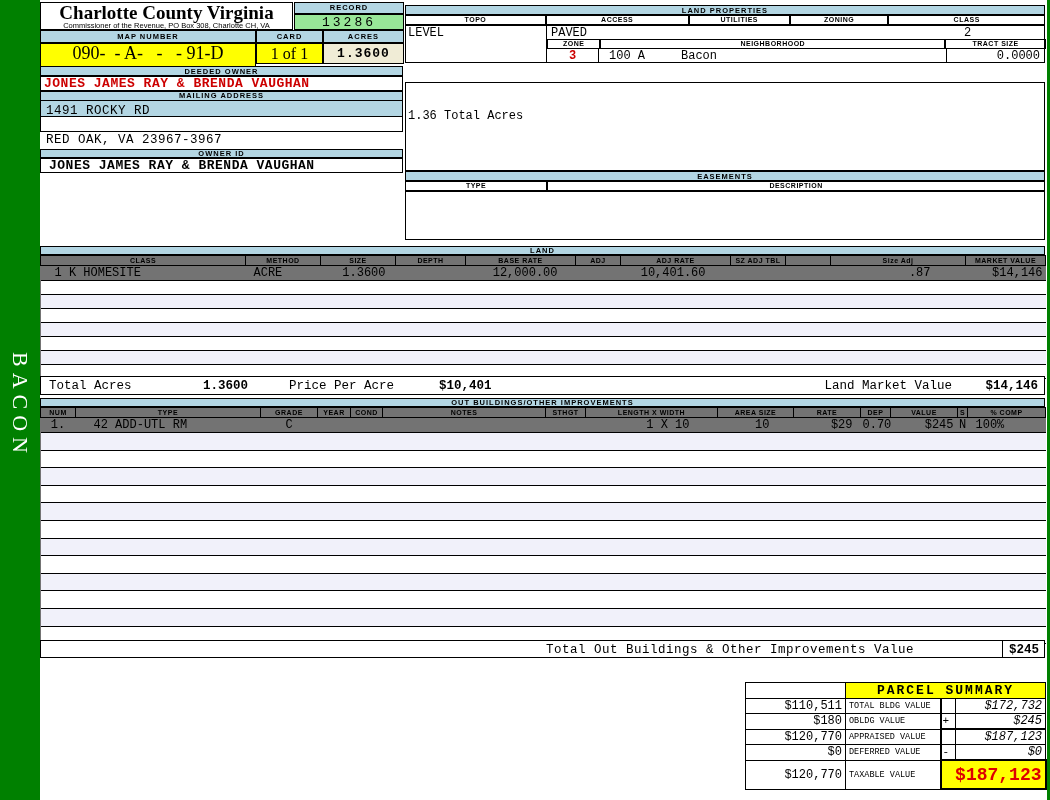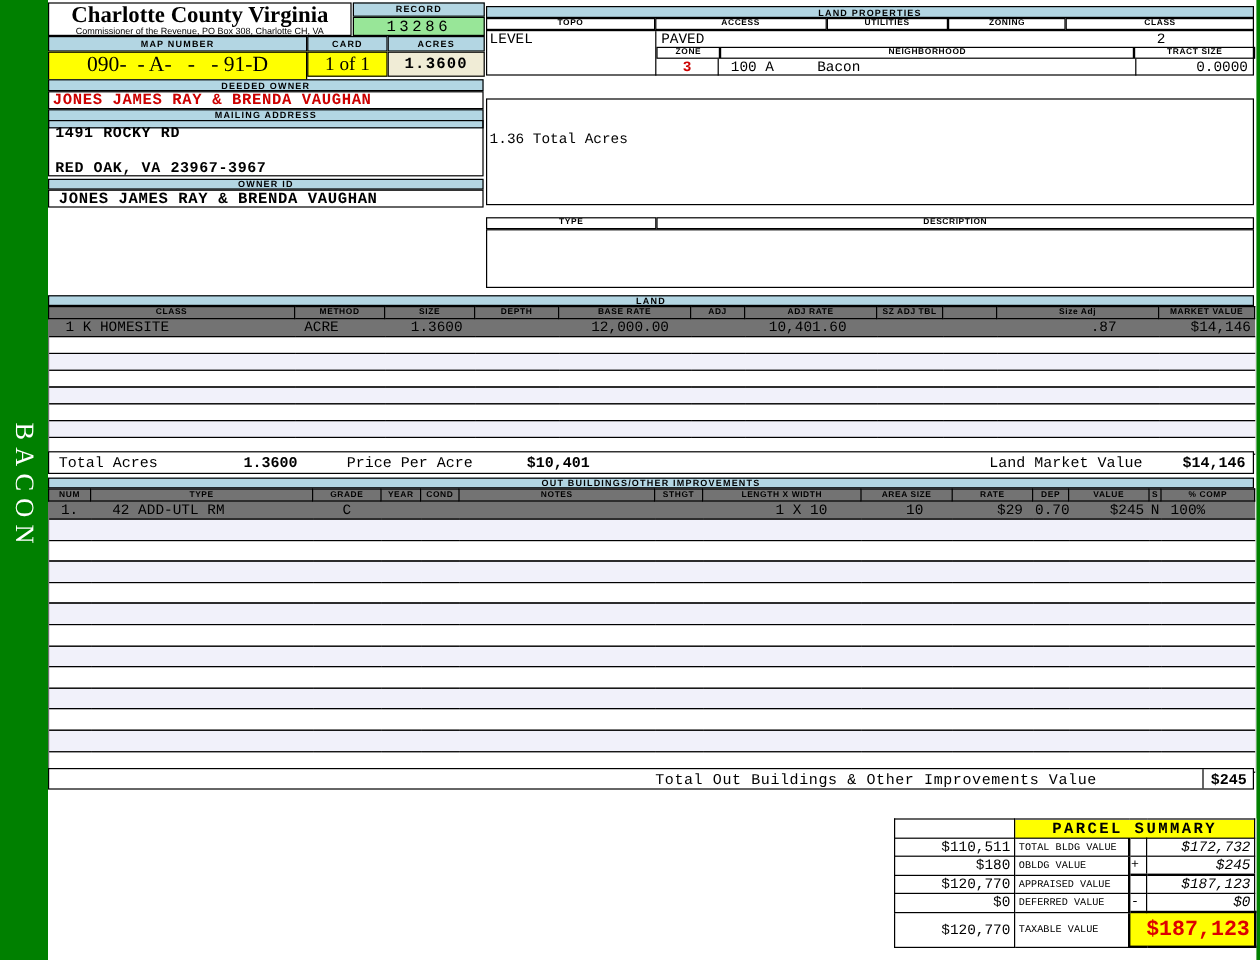--- a/index.html
+++ b/index.html
@@ -65,22 +65,22 @@
   <div class="abs bx serif pre" style="left:40px;top:43px;width:216px;height:29px;background:#ffff00;
        font-size:18px;text-align:center;line-height:19px;">090-  - A-   -   - 91-D</div>
   <div class="abs bx serif" style="left:256px;top:43px;width:67px;height:21px;background:#ffff00;
        font-size:16px;text-align:center;line-height:19px;">1 of 1</div>
   <div class="abs bx mono" style="left:323px;top:43px;width:81px;height:21px;background:#f0ecd6;
        font-weight:bold;font-size:13px;text-align:center;letter-spacing:1px;line-height:19px;">1.3600</div>
 
   <div class="abs bar" style="left:40px;top:66px;width:363px;height:10px;">DEEDED OWNER</div>
   <div class="abs bx mono" style="left:40px;top:76px;width:363px;height:15px;color:#cc0000;
        font-weight:bold;font-size:13px;letter-spacing:.5px;line-height:14px;padding-left:3px;">JONES JAMES RAY &amp; BRENDA VAUGHAN</div>
-  <div class="abs bar" style="left:40px;top:91px;width:363px;height:16px;line-height:8px;">MAILING ADDRESS</div>
-  <div class="abs bx" style="left:40px;top:100px;width:363px;height:47px;font-weight:bold;">
+  <div class="abs bar" style="left:40px;top:91px;width:363px;height:26px;line-height:8px;">MAILING ADDRESS</div>
+  <div class="abs bx" style="left:40px;top:100px;width:363px;height:32px;">
     <div class="mono" style="font-size:12.5px;letter-spacing:.5px;padding:3px 0 0 5px;">1491 ROCKY RD</div>
     <div class="mono" style="font-size:12.5px;letter-spacing:.5px;padding:15px 0 0 5px;">RED OAK, VA 23967-3967</div>
   </div>
   <div class="abs bar" style="left:40px;top:149px;width:363px;height:9px;line-height:8px;">OWNER ID</div>
   <div class="abs bx mono" style="left:40px;top:158px;width:363px;height:15px;
        font-weight:bold;font-size:13px;letter-spacing:.5px;line-height:14px;padding-left:8px;">JONES JAMES RAY &amp; BRENDA VAUGHAN</div>
 
   <div class="abs bar" style="left:405px;top:5px;width:640px;height:10px;">LAND PROPERTIES</div>
   <div class="abs" style="left:405px;top:15px;width:640px;height:10px;display:flex;">
     <div class="ch bx" style="width:141px;">TOPO</div>
@@ -106,20 +106,21 @@
       <div class="abs mono" style="left:134px;top:0;font-size:12px;">Bacon</div>
       <div class="abs mono r" style="left:399px;top:0;width:100px;height:14px;border-left:1px solid #000;
            font-size:12px;padding-right:6px;">0.0000</div>
     </div>
   </div>
 
   <div class="abs bx" style="left:405px;top:82px;width:640px;height:89px;">
     <div class="mono" style="font-size:12px;padding:26px 0 0 2px;">1.36 Total Acres</div>
   </div>
 
+  <div class="abs bar" style="left:405px;top:171px;width:640px;height:10px;">EASEMENTS</div>
   <div class="abs" style="left:405px;top:181px;width:640px;height:10px;display:flex;">
     <div class="ch bx" style="width:141px;">TYPE</div>
     <div class="ch bx" style="width:499px;">DESCRIPTION</div>
   </div>
   <div class="abs bx" style="left:405px;top:191px;width:640px;height:49px;"></div>
 
   <div class="abs bar" style="left:40px;top:246px;width:1005px;height:9px;line-height:8px;">LAND</div>
   <table class="grid abs" style="left:40px;top:255px;width:1005px;">
     <colgroup>
       <col style="width:205px">

